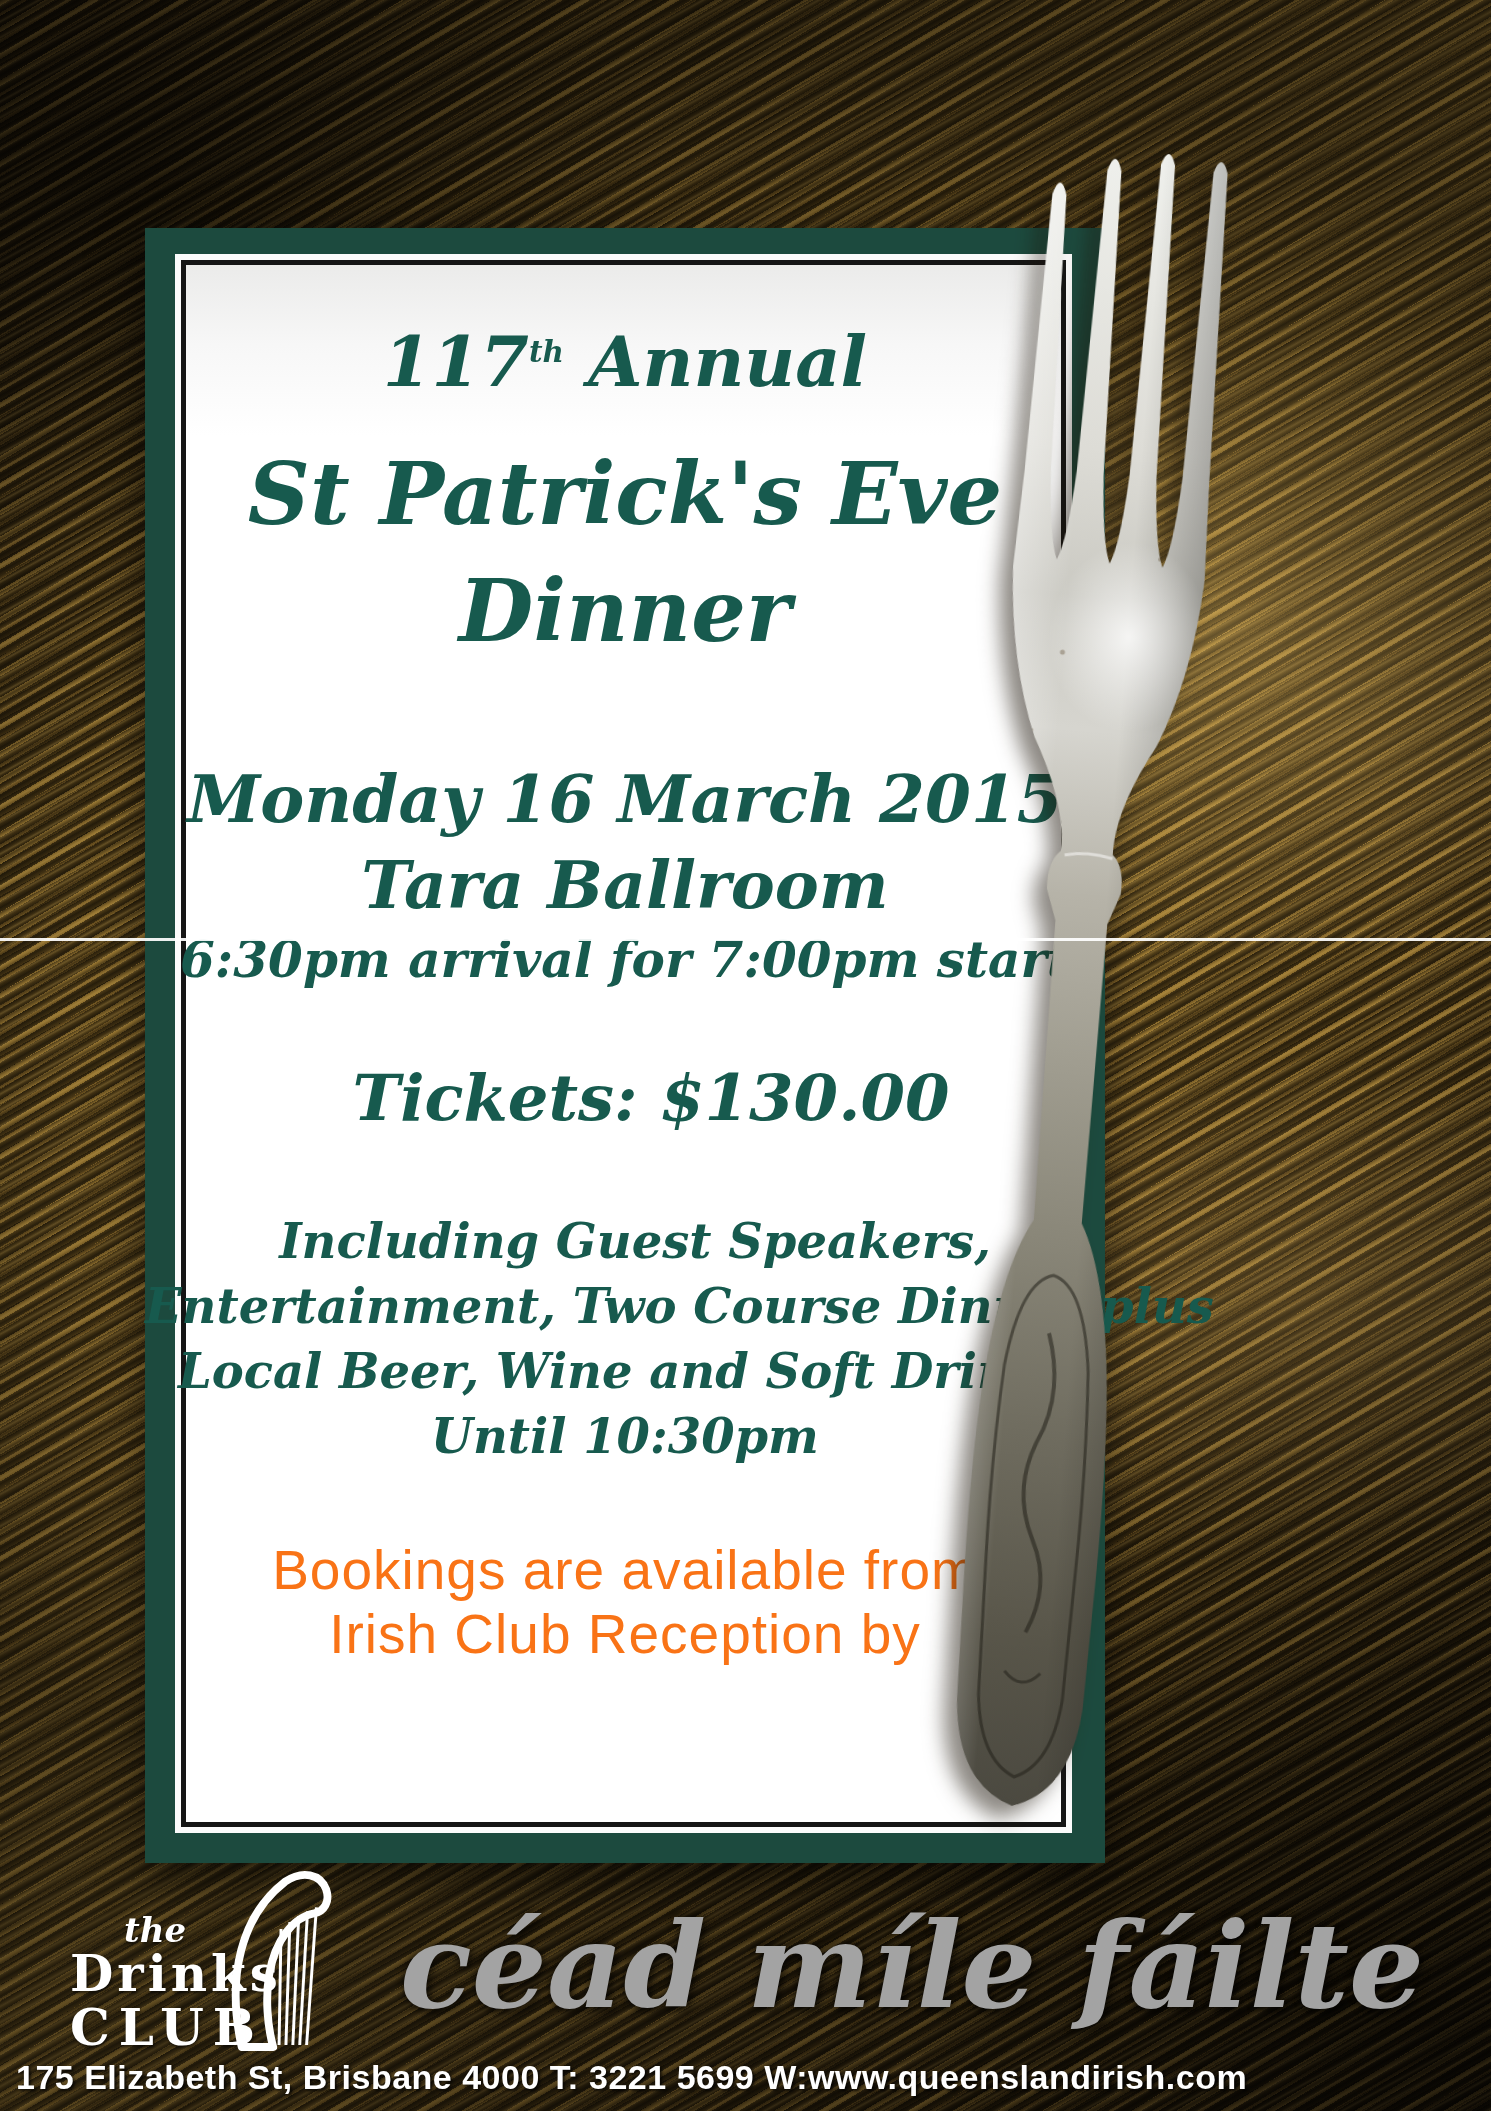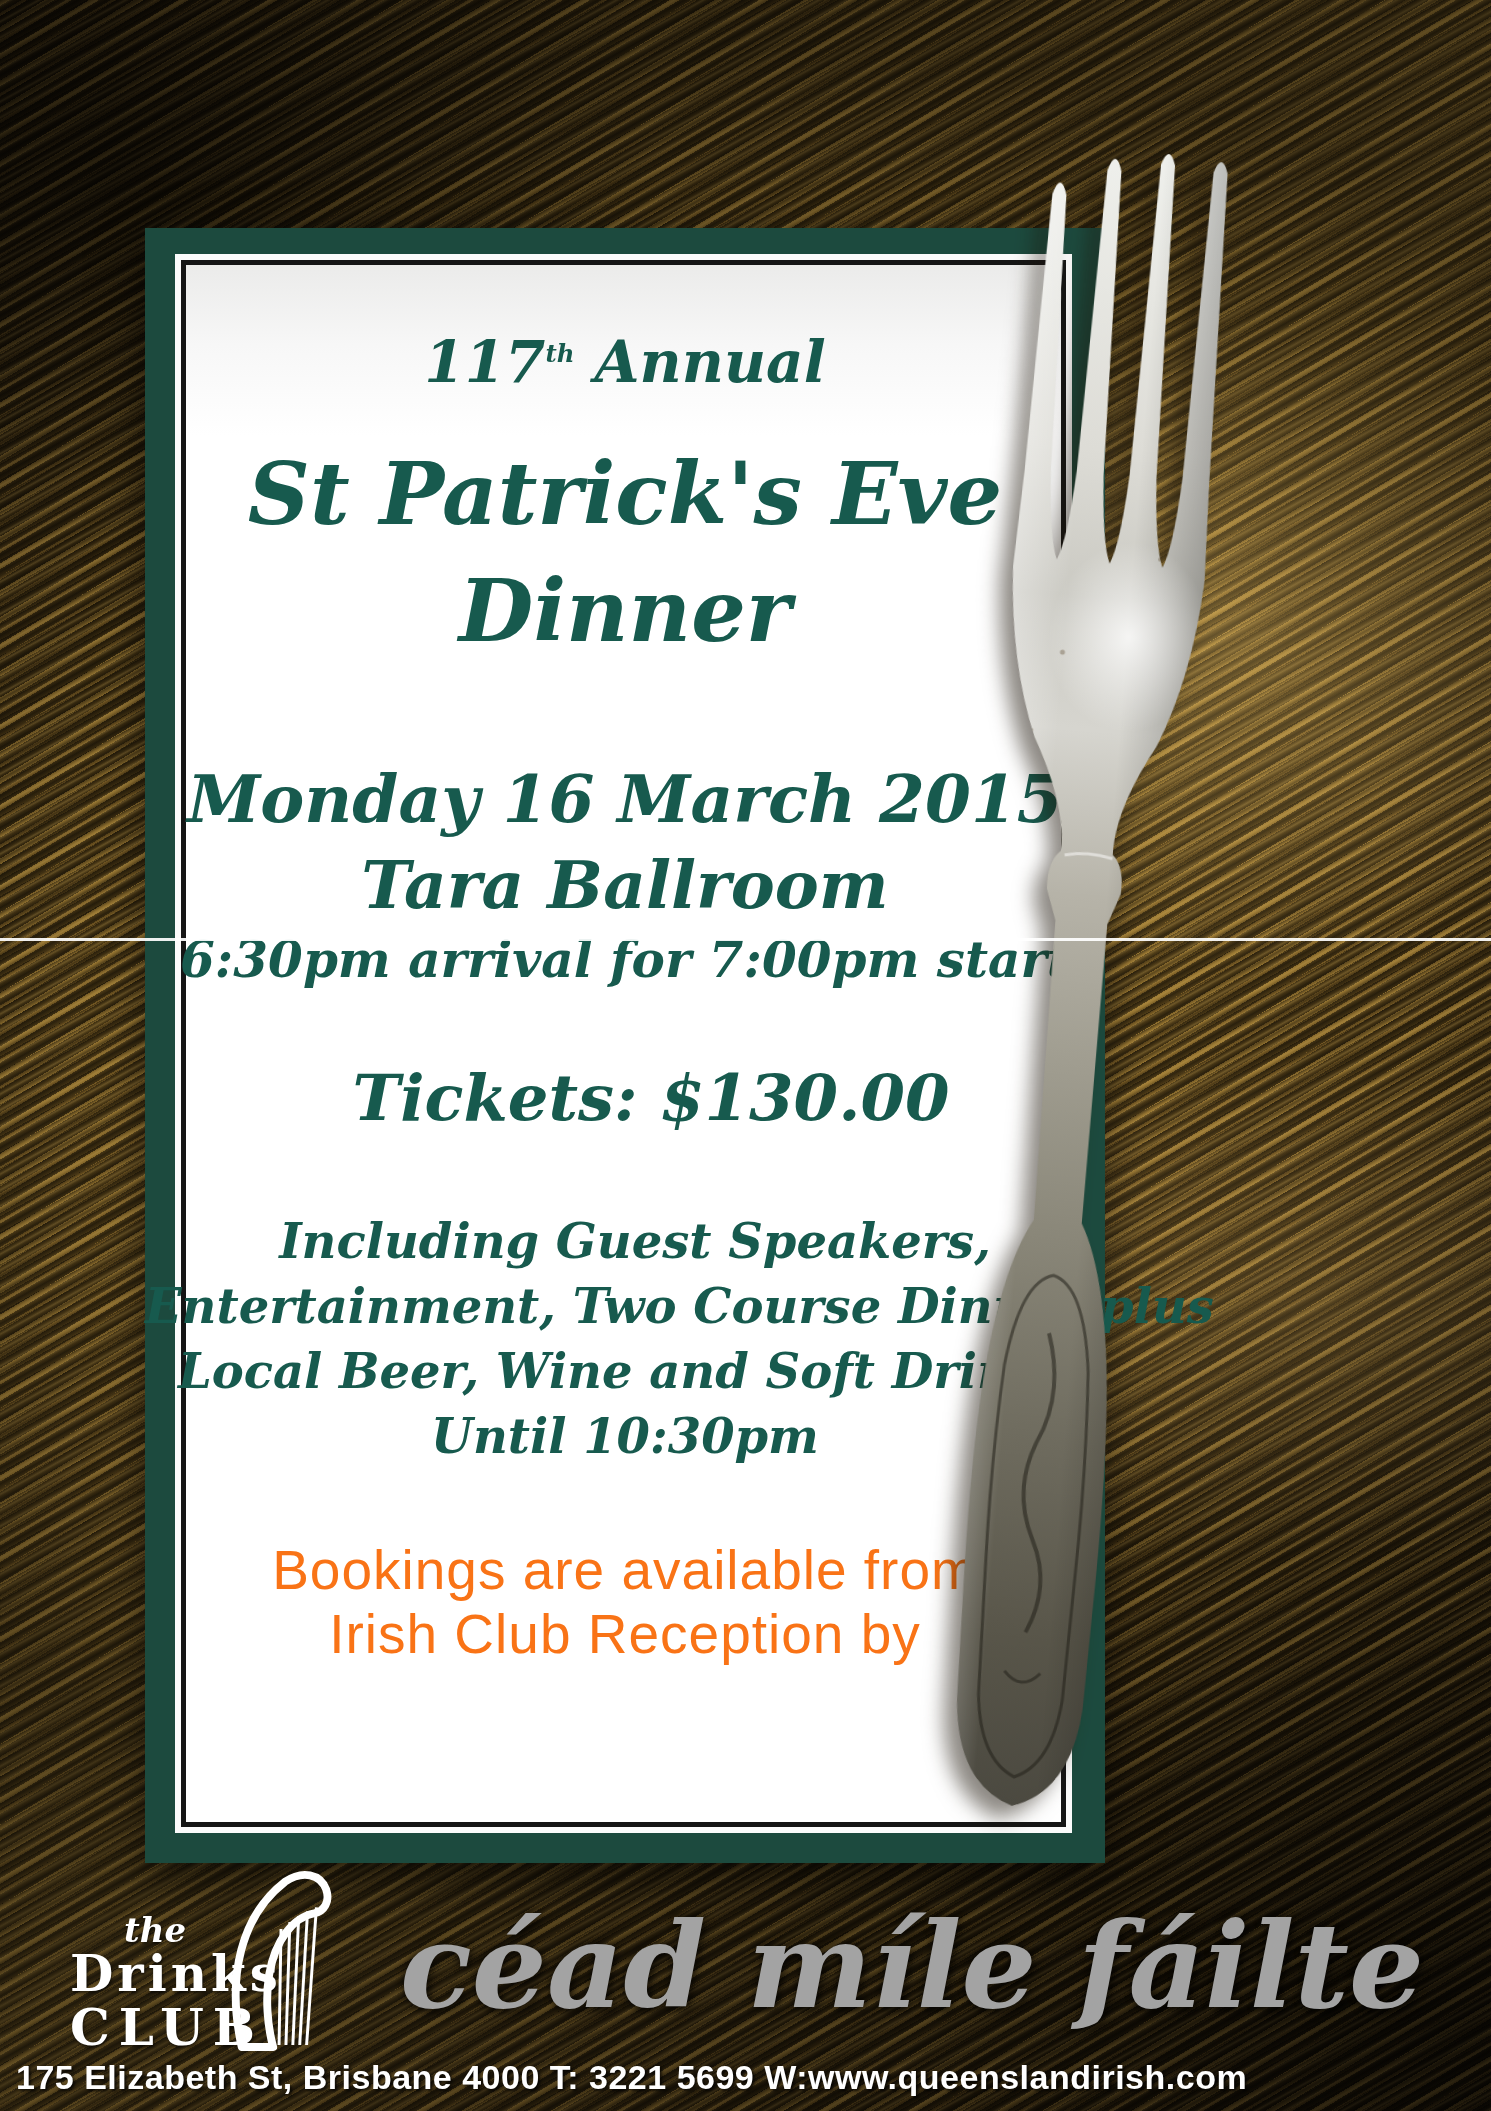--- a/index.html
+++ b/index.html
@@ -19,21 +19,21 @@
 
   
   .card{position:absolute;left:145px;top:228px;width:960px;height:1635px;background:#1c4a3e;
         box-shadow:0 16px 42px rgba(0,0,0,.55);z-index:10;}
   .mat{position:absolute;left:30px;top:26px;right:33px;bottom:30px;background:#fbfbfb;}
   .frame{position:absolute;inset:6px;border:5px solid #151515;
          background:linear-gradient(180deg,#ebebea 0px,#f7f7f7 80px,#ffffff 170px);}
   .content{position:absolute;inset:0;text-align:center;color:#175a4e;}
   .line{position:absolute;left:0;width:100%;white-space:nowrap;}
   .script{font-family:"DejaVu Serif",serif;font-style:italic;font-weight:bold;}
-  .t1{top:100px;font-size:58px;}
+  .t1{top:92px;font-size:70px;}
   .t1 sup{font-size:.42em;vertical-align:super;}
   .t2{top:215px;font-size:86px;}
   .t3{top:332px;font-size:86px;}
   .date{top:532px;font-size:66px;}
   .venue{top:618px;font-size:66px;}
   .arrival{top:702px;font-size:50px;}
   .tickets{top:832px;font-size:64px;padding-left:26px;}
   .d0{top:985px;font-size:48px;padding-left:10px;}
   .d1{top:1050px;font-size:48px;}
   .d2{top:1115px;font-size:48px;}

